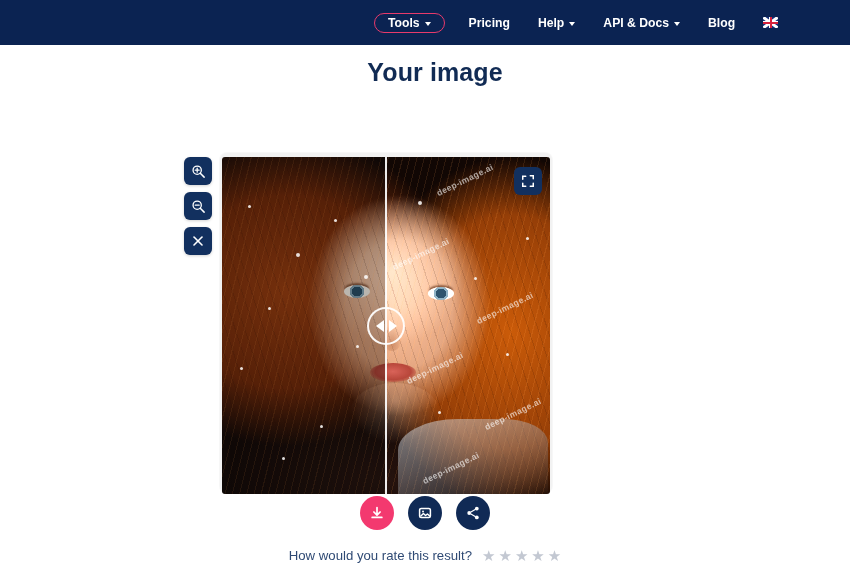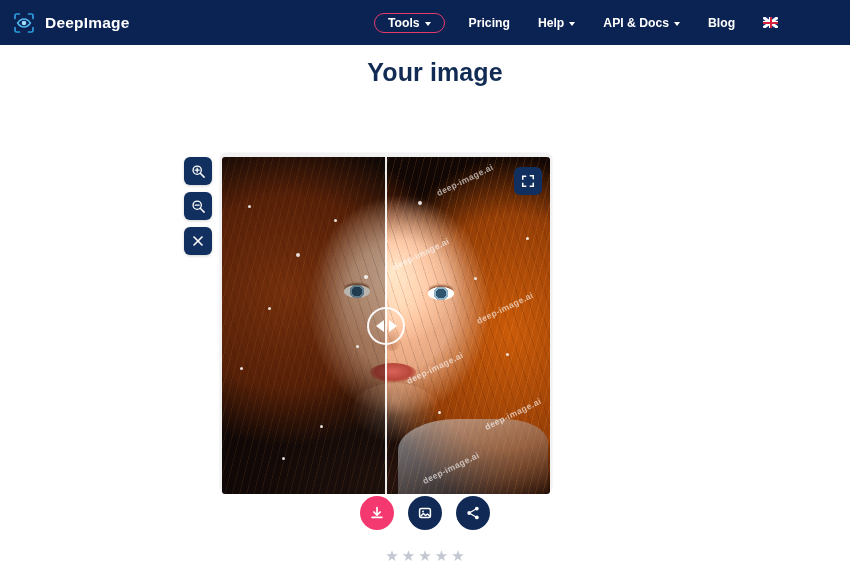--- a/index.html
+++ b/index.html
@@ -219,30 +219,20 @@
     display: flex; justify-content: center; align-items: center; gap: 10px;
   }
   .rating-label { color: #2f4a74; font-size: 13.2px; }
   .stars { display: flex; gap: 3px; }
   .star { color: #c3c8d2; font-size: 15px; line-height: 1; cursor: pointer; }
 </style>
 </head>
 <body>
 
 <div class="header">
-  <div class="brand">
-    <span class="brand-mark">
-      <svg width="24" height="24" viewBox="0 0 24 24" fill="none">
-        <path d="M3 7.5V4.5A1.5 1.5 0 0 1 4.5 3H7.5M16.5 3H19.5A1.5 1.5 0 0 1 21 4.5V7.5M21 16.5V19.5A1.5 1.5 0 0 1 19.5 21H16.5M7.5 21H4.5A1.5 1.5 0 0 1 3 19.5V16.5" stroke="#2f9bdd" stroke-width="1.7" stroke-linecap="round"></path>
-        <path d="M5.6 12S8.3 8 12 8s6.4 4 6.4 4-2.7 4-6.4 4-6.4-4-6.4-4Z" stroke="#4fb9f0" stroke-width="1.5"></path>
-        <circle cx="12" cy="12" r="2.3" fill="#9fe0ff"></circle>
-      </svg>
-    </span>
-    <span class="brand-name">DeepImage</span>
-  </div>
 
   <nav class="nav">
     <div class="nav-item pill">
       <span>Tools</span>
       <span class="caret"></span>
     </div>
     <div class="nav-item">
       <span>Pricing</span>
     </div>
     <div class="nav-item">
@@ -381,20 +371,21 @@
       <svg width="16" height="16" viewBox="0 0 16 16">
         <circle cx="11.8" cy="3.6" r="1.9" fill="#fff"></circle>
         <circle cx="4.2" cy="8" r="1.9" fill="#fff"></circle>
         <circle cx="11.8" cy="12.4" r="1.9" fill="#fff"></circle>
         <path d="M5.9 7 10.2 4.5M5.9 9l4.3 2.5" stroke="#fff" stroke-width="1.3" stroke-linecap="round"></path>
       </svg>
     </button>
   </div>
 
   <div class="rating">
+    <span class="rating-label">How would you rate this result?</span>
     <span class="stars">
       <span class="star">★</span>
       <span class="star">★</span>
       <span class="star">★</span>
       <span class="star">★</span>
       <span class="star">★</span>
     </span>
   </div>
 
 </div>

